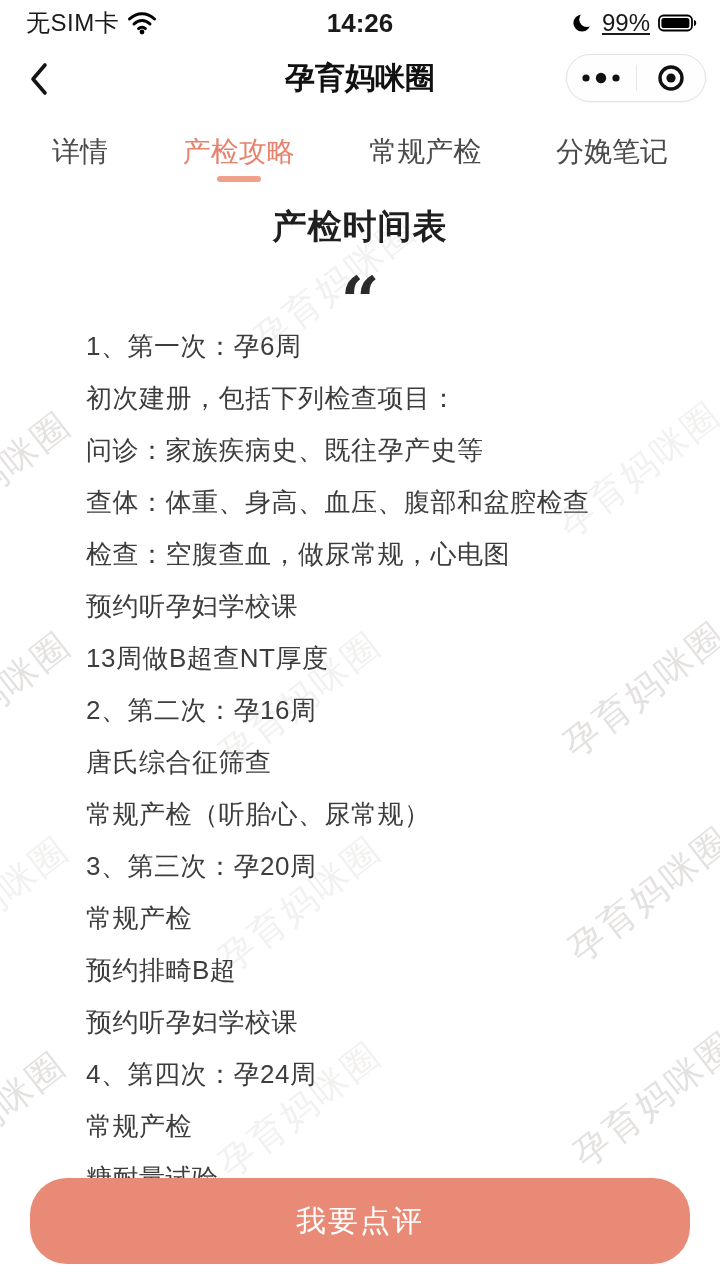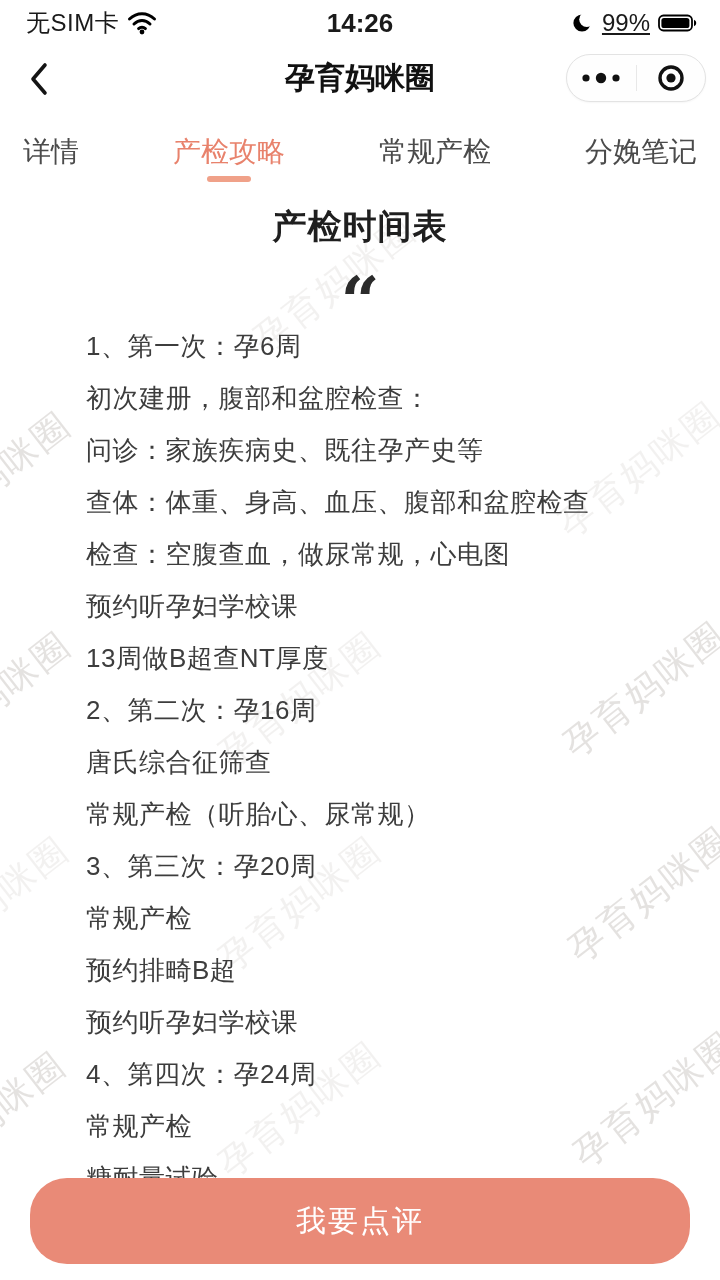--- a/index.html
+++ b/index.html
@@ -36,21 +36,21 @@
     border:1px solid #e3e3e3; border-radius:24px; background:#fefefe;
     display:flex; align-items:center; box-sizing:border-box;
     box-shadow:0 1px 2px rgba(0,0,0,0.04);
   }
   .capsule-half{flex:1; display:flex; align-items:center; justify-content:center; height:100%; cursor:pointer;}
   .capsule-divider{width:1px; height:26px; background:#e8e8e8;}
   
   .tabs{
     position:relative; z-index:4; height:76px; background:#fff;
     display:flex; justify-content:space-between; align-items:center;
-    padding:0 23px;
+    padding:0 52px;
   }
   .tab{
     position:relative; font-size:28px; color:#4b4b4b; height:100%;
     display:flex; align-items:center; cursor:pointer;
   }
   .tab.active{color:var(--accent,#E8826C);}
   .tab .tab-underline{
     display:none; position:absolute; left:50%; bottom:8px;
     transform:translateX(-50%);
     width:44px; height:6px; border-radius:3px;
@@ -196,21 +196,21 @@
       <span>分娩笔记</span>
 
     </div>
   </div>
 
   <div class="content">
     <h1 class="article-title">产检时间表</h1>
     <div class="quote">“</div>
     <div class="lines">
         <p class="line">1、第一次：孕6周</p>
-        <p class="line">初次建册，腹部和盆腔检查：</p>
+        <p class="line">初次建册，包括下列检查项目：</p>
         <p class="line">问诊：家族疾病史、既往孕产史等</p>
         <p class="line">查体：体重、身高、血压、腹部和盆腔检查</p>
         <p class="line">检查：空腹查血，做尿常规，心电图</p>
         <p class="line">预约听孕妇学校课</p>
         <p class="line">13周做B超查NT厚度</p>
         <p class="line">2、第二次：孕16周</p>
         <p class="line">唐氏综合征筛查</p>
         <p class="line">常规产检（听胎心、尿常规）</p>
         <p class="line">3、第三次：孕20周</p>
         <p class="line">常规产检</p>

